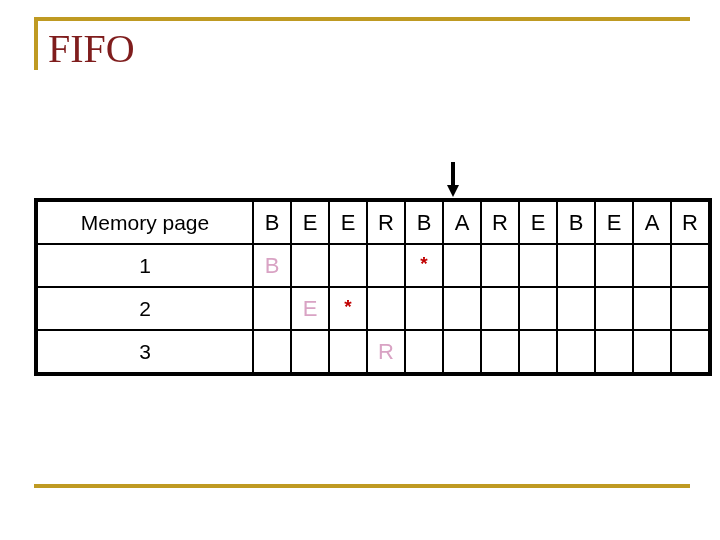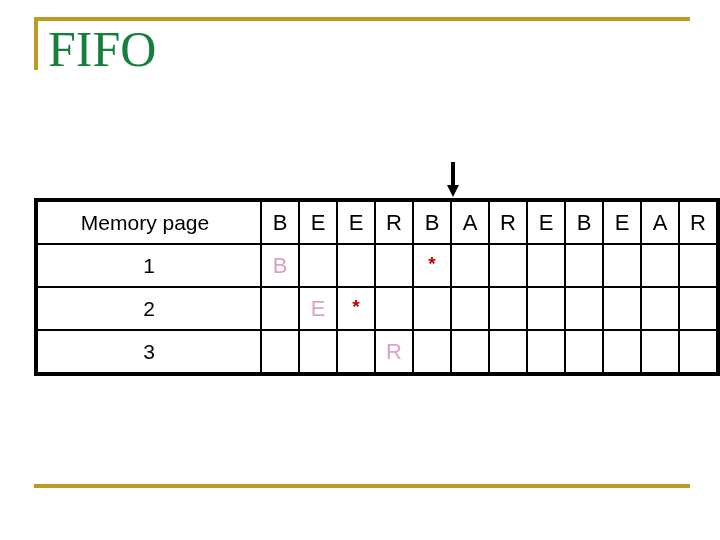--- a/index.html
+++ b/index.html
@@ -40,23 +40,23 @@
     height: 4px;
     background: #bf9a22;
   }
 
   
   #slide-title {
     position: absolute;
     left: 48px;
     top: 26px;
     font-family: "Liberation Serif", serif;
-    font-size: 50px;
+    font-size: 40px;
     line-height: 46px;
-    color: #15803d;
+    color: #7f1d1d;
     letter-spacing: 0px;
     white-space: nowrap;
     text-align: center;
   }
 
   
   #pointer-arrow {
     position: absolute;
     left: 444px;
     top: 162px;
@@ -93,21 +93,21 @@
   td.letter-cell {
     width: 36px;
   }
   
   tr.header-row td.letter-cell {
     font-size: 22px;
     color: #000000;
   }
   td.label-cell.header-label {
     text-align: center;
-    padding-right: 8px;
+    padding-right: 0;
   }
   
   td.rownum-cell {
     width: 214px;
     padding-right: 8px;
     text-align: center;
   }
   td.hl {
     background: #ffff99;
   }

